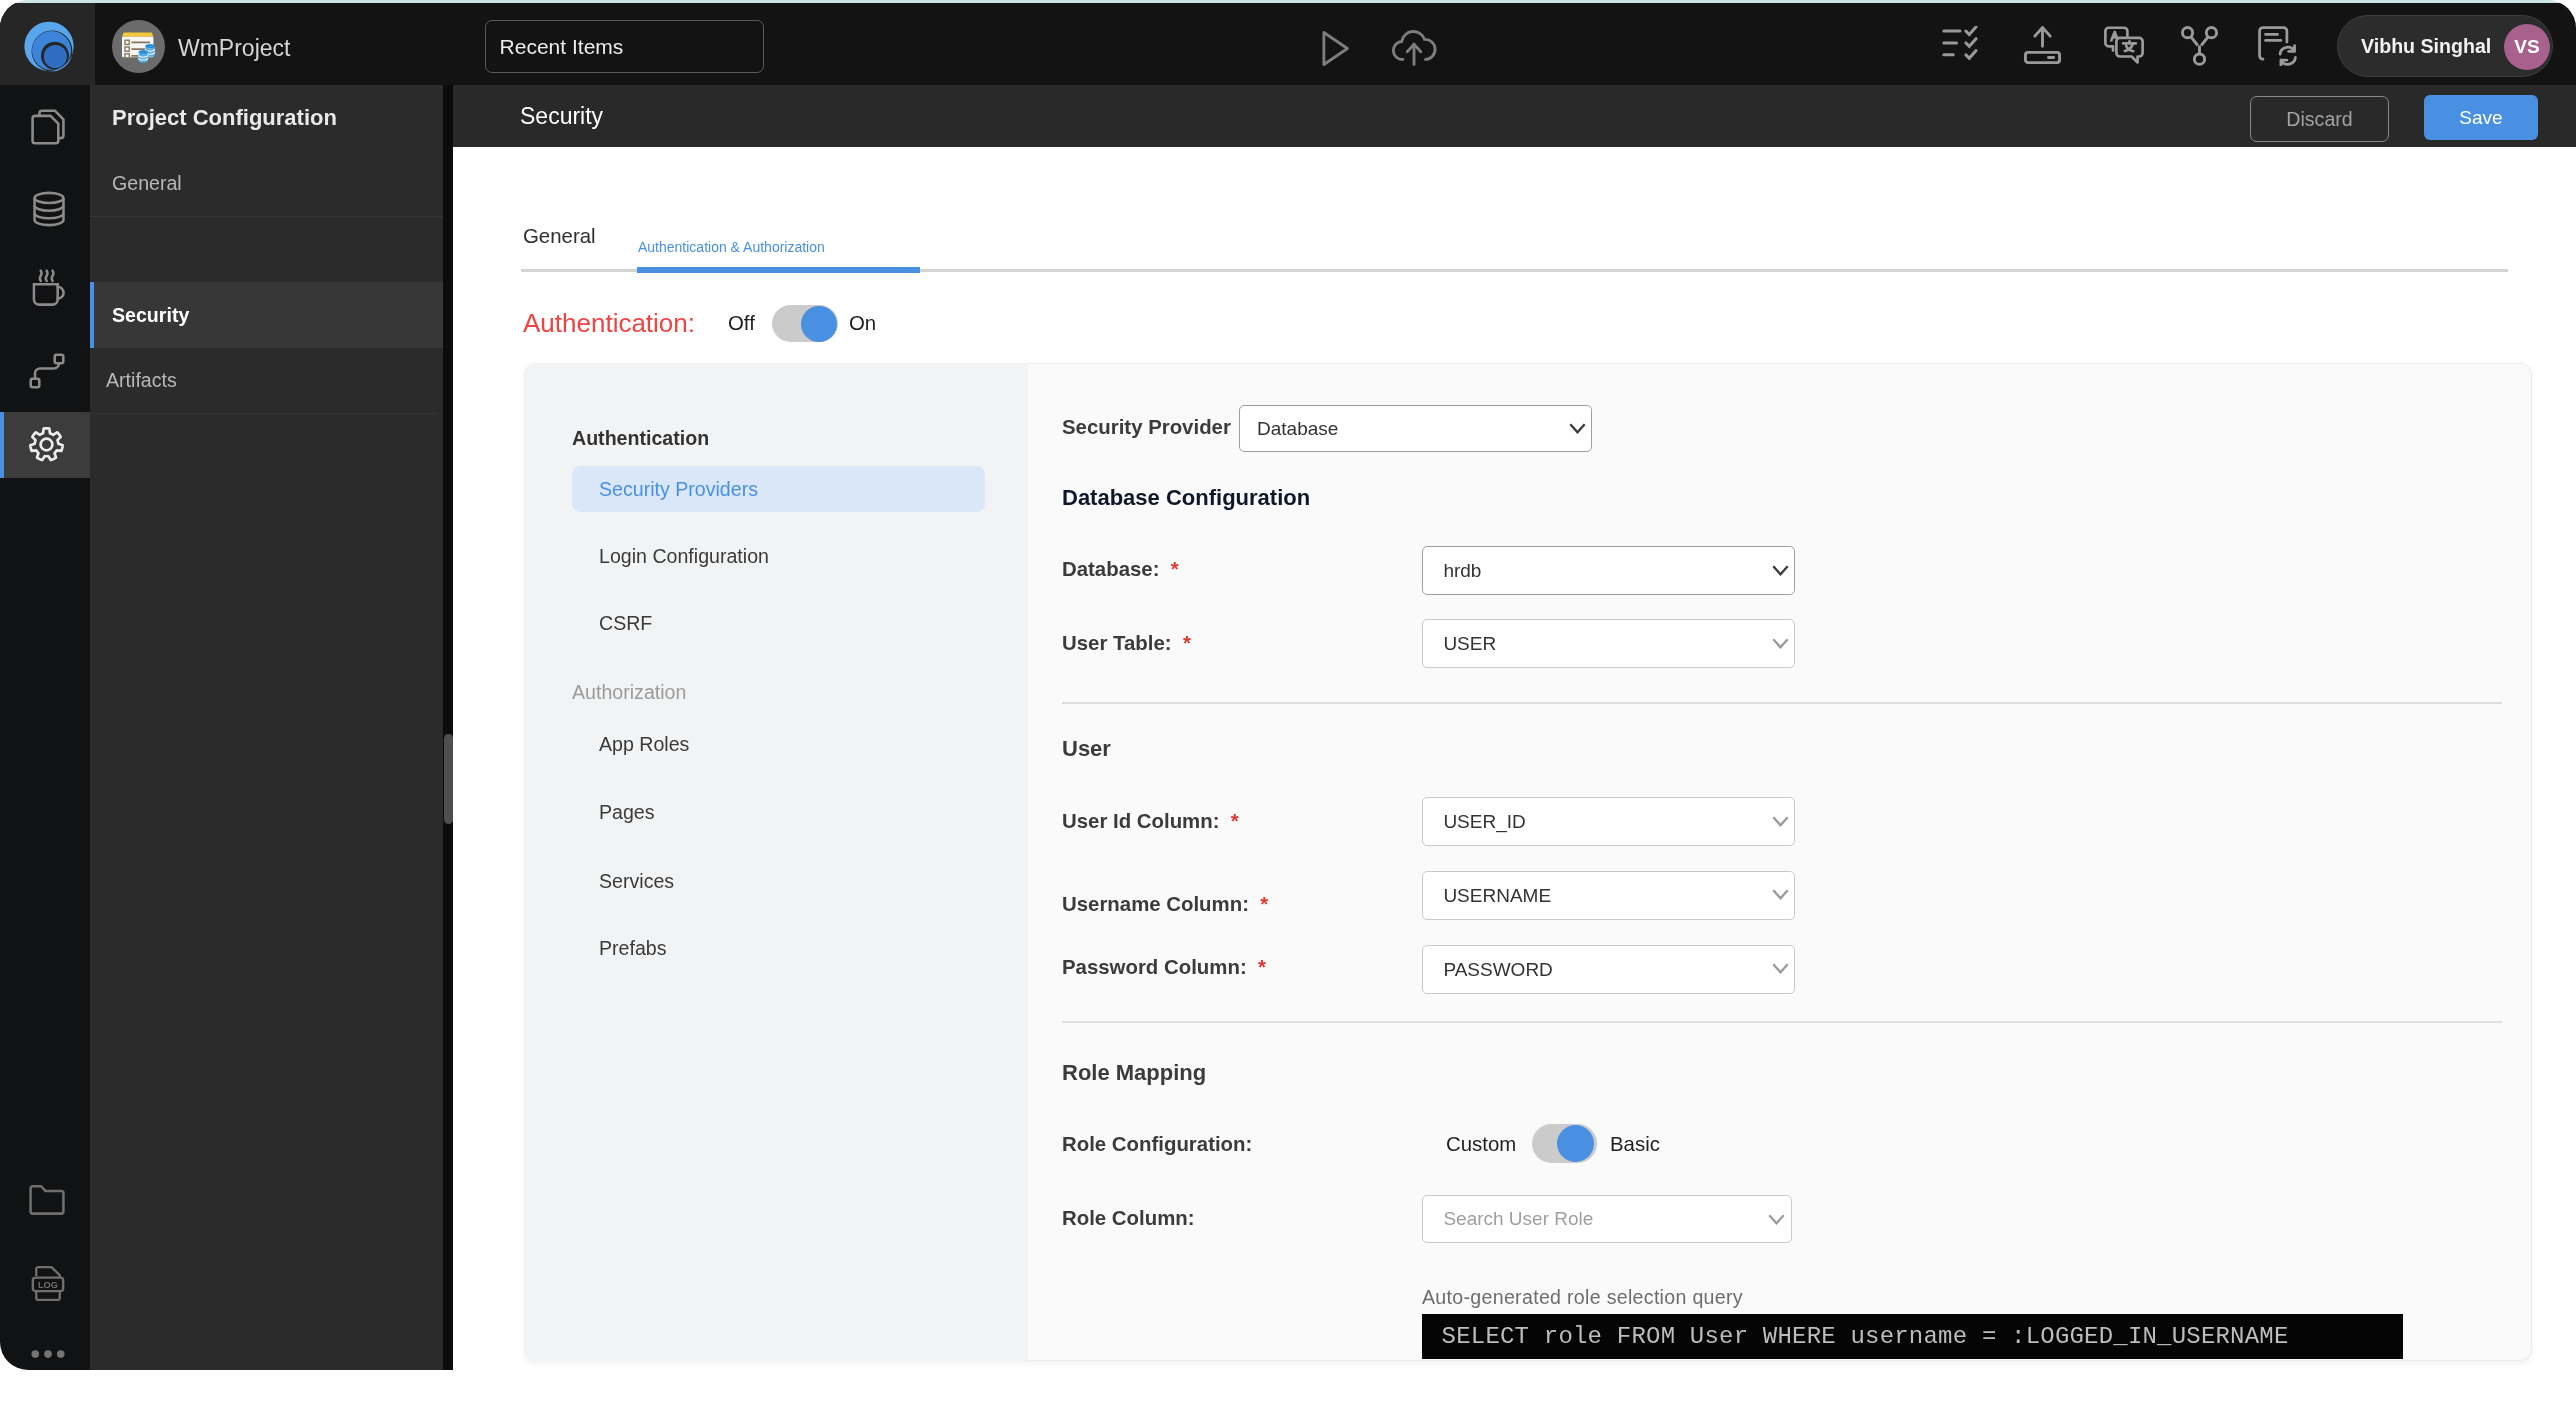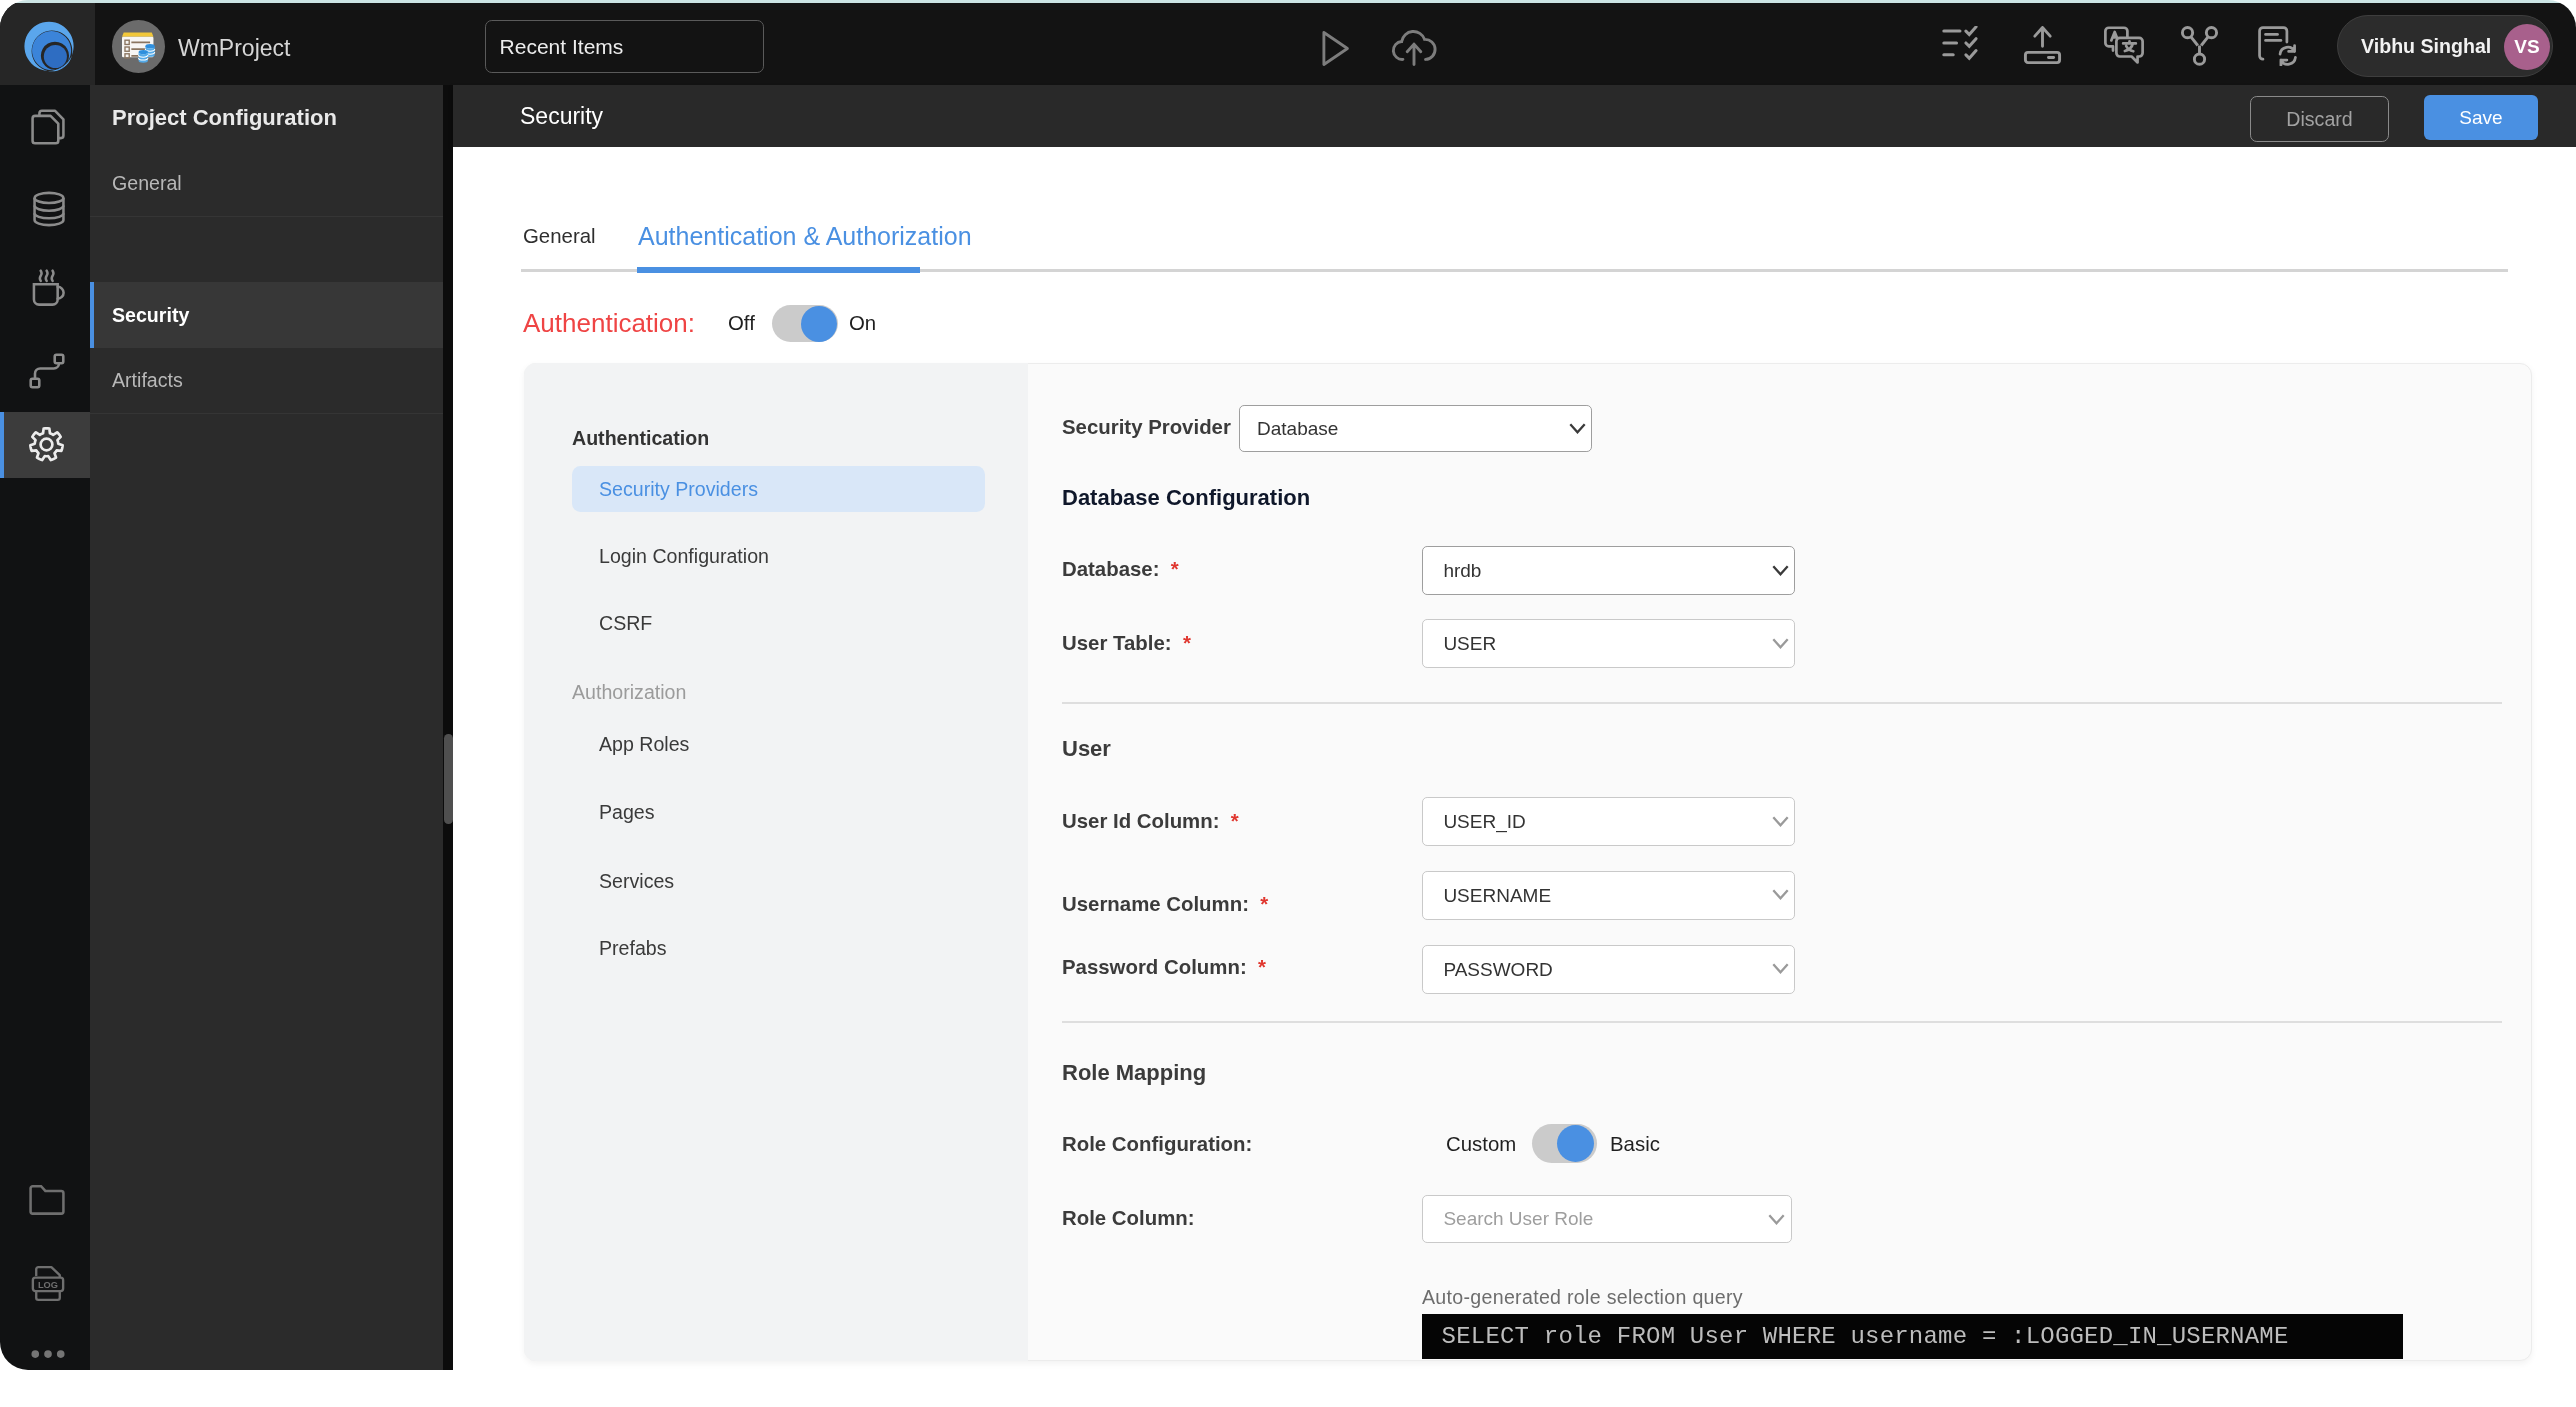--- a/index.html
+++ b/index.html
@@ -191,34 +191,34 @@
         <circle cx="20" cy="6" r="4.5" fill="#757575"></circle>
         <circle cx="35" cy="6" r="4.5" fill="#757575"></circle>
     </svg>
   </div>
 
   <div class="abs" style="left:90px;top:85px;width:353px;height:1322px;background:#2b2b2b"></div>
   <div class="abs ctr" style="left:112px;top:85px;height:66px;font-size:22px;font-weight:700;color:#e9e9e9;">Project Configuration</div>
   <div class="abs ctr" style="left:90px;top:151px;width:353px;height:66px;border-bottom:1.7px solid #353535;padding-left:22px;font-size:19.6px;color:#b8b8b8;">General</div>
   <div class="abs ctr" style="left:90px;top:282px;width:353px;height:66px;background:#373737;padding-left:22px;font-size:19.6px;font-weight:700;color:#ffffff;">Security</div>
   <div class="abs" style="left:90px;top:282px;width:4.3px;height:66px;background:#4a90e2"></div>
-  <div class="abs ctr" style="left:90px;top:348px;width:353px;height:66px;border-bottom:1.7px solid #353535;padding-left:22px;font-size:19.6px;color:#b8b8b8;">Artifacts</div>
+  <div class="abs ctr" style="left:84px;top:348px;width:353px;height:66px;border-bottom:1.7px solid #353535;padding-left:22px;font-size:19.6px;color:#b8b8b8;">Artifacts</div>
 
   <div class="abs" style="left:443px;top:85px;width:10.2px;height:1322px;background:#0c0c0c"></div>
   <div class="abs" style="left:444px;top:734px;width:8.5px;height:90px;background:#4f4f4f;border-radius:4.3px"></div>
 
   <div class="abs" style="left:453px;top:85px;width:2123px;height:62px;background:#292929;box-shadow:0 1.7px 4.3px rgba(0,0,0,0.4)"></div>
   <div class="abs ctr" style="left:520px;top:85px;height:62px;font-size:23px;color:#ffffff;">Security</div>
   <div class="abs ctr" style="left:2250px;top:96px;width:139px;height:46px;border:1.7px solid #8a8a8a;border-radius:6.8px;justify-content:center;font-size:19.6px;color:#a2a2a2;">Discard</div>
   <div class="abs ctr" style="left:2424px;top:95px;width:114px;height:45px;background:#4a90e2;border-radius:6px;justify-content:center;font-size:19px;color:#fff;">Save</div>
 
   <div class="abs" style="left:453px;top:147px;width:2123px;height:1260px;background:#ffffff"></div>
 
   <div class="abs ctr" style="left:523px;top:215px;height:43px;font-size:20.4px;color:#2e2e2e;">General</div>
-  <div class="abs ctr" style="left:638px;top:215px;height:43px;font-size:25px;color:#4a90e2;">Authentication &amp; Authorization</div>
+  <div class="abs ctr" style="left:638px;top:225px;height:43px;font-size:14px;color:#4a90e2;">Authentication &amp; Authorization</div>
   <div class="abs" style="left:521px;top:269px;width:1987px;height:2.6px;background:#d4d4d4"></div>
   <div class="abs" style="left:637px;top:267px;width:283px;height:6px;background:#4a90e2"></div>
 
   <div class="abs ctr" style="left:523px;top:302px;height:43px;font-size:26px;color:#ef4444;">Authentication:</div>
   <div class="abs ctr" style="left:728px;top:302px;height:43px;font-size:20.4px;color:#1f1f1f;">Off</div>
   <div class="abs" style="left:772px;top:305px;width:66px;height:37px;border-radius:19px;background:#cbcbcb"></div>
   <div class="abs" style="left:801px;top:306px;width:36px;height:36px;border-radius:50%;background:#4a90e2"></div>
   <div class="abs ctr" style="left:849px;top:302px;height:43px;font-size:20.4px;color:#1f1f1f;">On</div>
 
   <div class="abs" style="left:524px;top:363px;width:2008px;height:998px;background:#fafafa;border:0.9px solid #ececec;border-radius:12px;box-shadow:0 2.6px 6.8px rgba(0,0,0,0.05);"></div>

